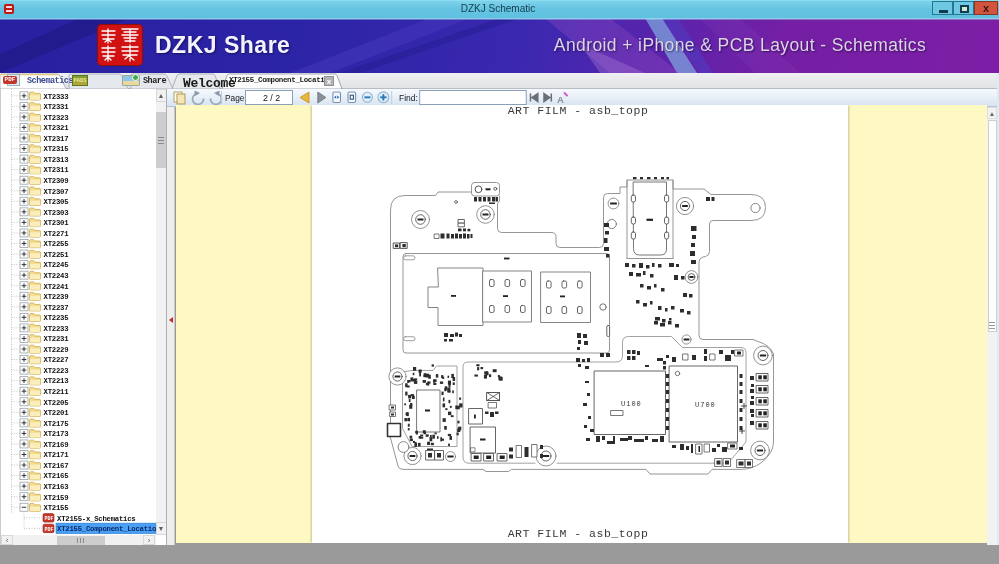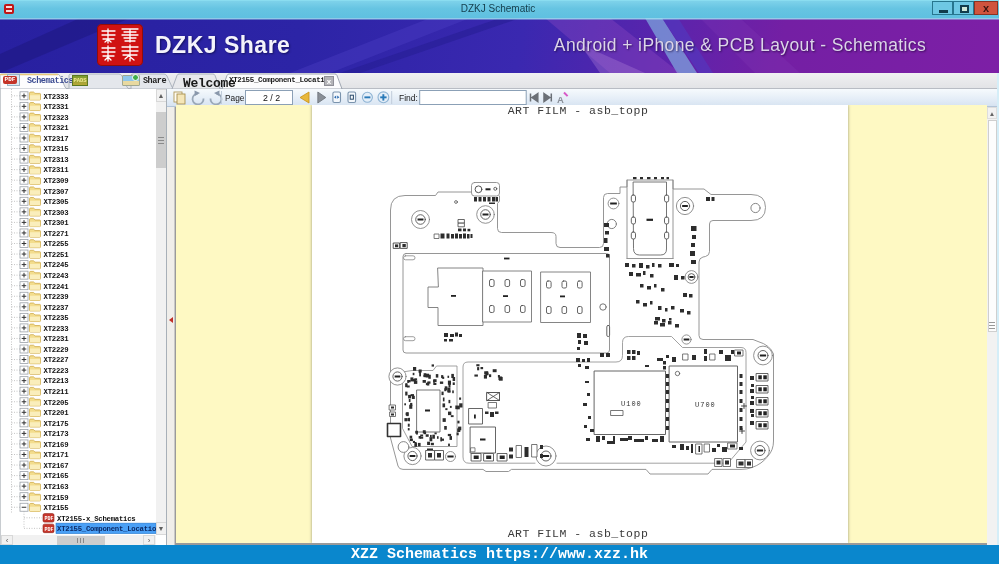--- a/index.html
+++ b/index.html
@@ -928,15 +928,12 @@
 <div class="abs" style="left:987px;top:107px;width:10px;height:438px;background:#f2f2f2;">
 <div class="abs" style="left:0;top:0;width:10px;height:12px;border:1px solid #ddd;color:#666;font-size:6.5px;text-align:center;line-height:11px;">▲</div>
 <div class="abs" style="left:0.5px;top:13px;width:9px;height:212px;background:#fdfdfd;border:1px solid #cfcfcf;"></div>
 <div class="abs" style="left:2px;top:215px;width:6px;height:1px;background:#999;"></div>
 <div class="abs" style="left:2px;top:218px;width:6px;height:1px;background:#999;"></div>
 <div class="abs" style="left:2px;top:221px;width:6px;height:1px;background:#999;"></div>
 </div>
 
 <div class="abs" style="left:997px;top:73px;width:2px;height:472px;background:#d5eef8;"></div>
 
-<div class="abs" style="left:0;top:545px;width:999px;height:19px;background:#0a87cd;">
-<div class="abs" style="left:0;top:0.5px;width:999px;text-align:center;font-size:15px;font-weight:bold;color:#fff;font-family:'Liberation Mono',monospace;">XZZ Schematics https://www.xzz.hk</div>
-</div>
 </div>
 </body></html>

